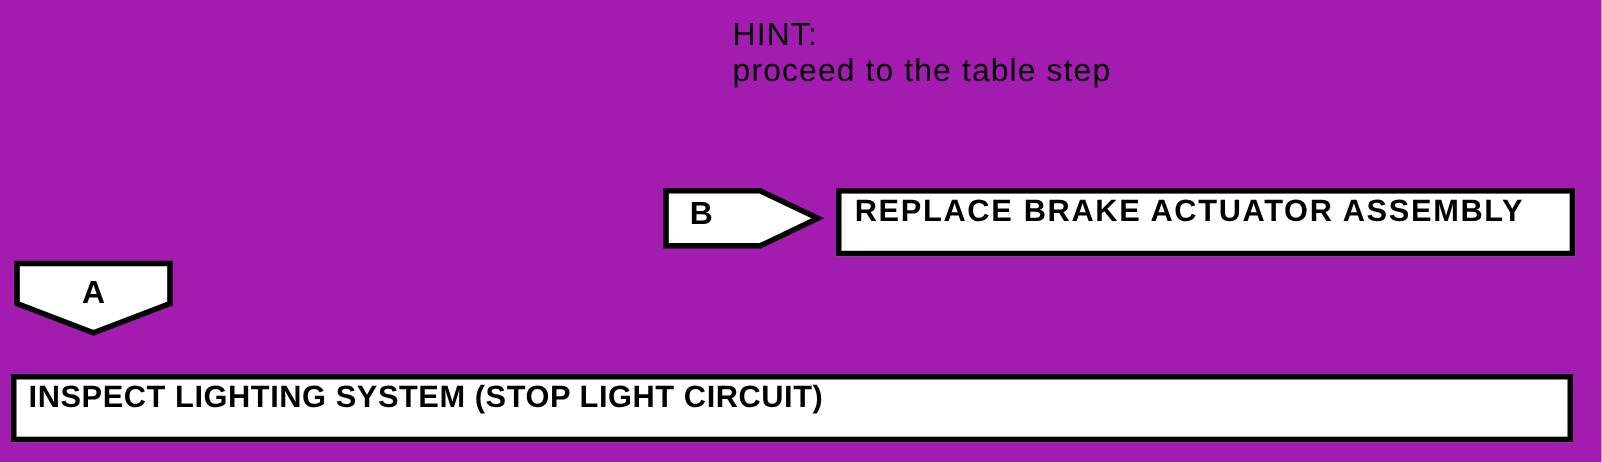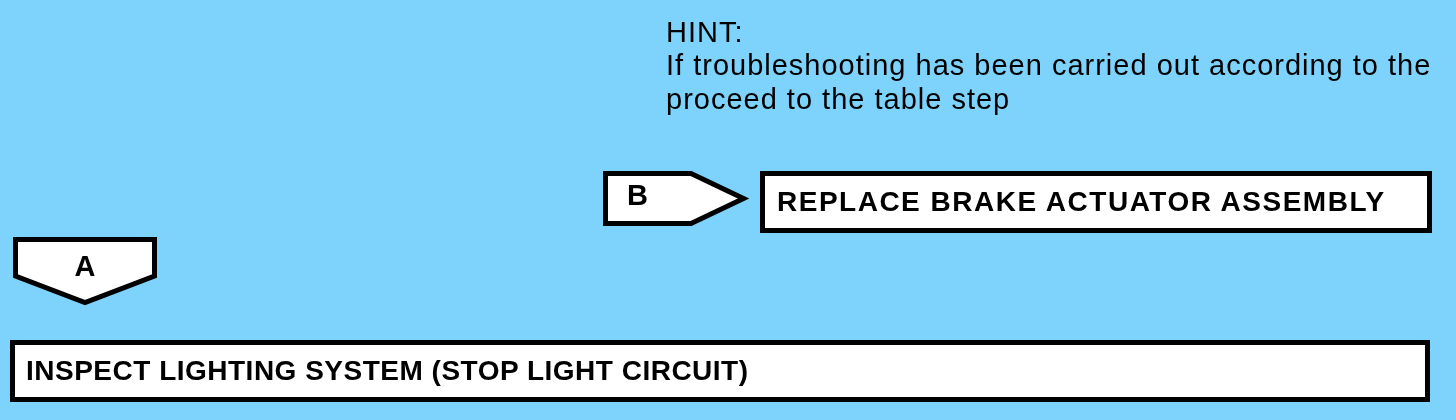--- a/index.html
+++ b/index.html
@@ -4,21 +4,21 @@
 <style>
   html, body {
     margin: 0;
     padding: 0;
     background: #ffffff;
   }
   .canvas {
     position: relative;
     width: 1456px;
     height: 420px;
-    background: #7dd3fc;
+    background: #a21caf;
     color: #000000;
     font-family: "Liberation Sans", "DejaVu Sans", sans-serif;
     overflow: hidden;
   }
   .hint {
     position: absolute;
     left: 666px;
     top: 16px;
     font-size: 29px;
     line-height: 33.4px;
@@ -63,21 +63,21 @@
     top: 15px;
     width: 100%;
     text-align: center;
   }
   .step-box {
     position: absolute;
     box-sizing: border-box;
     border: 5px solid #000000;
     background: #ffffff;
     display: flex;
-    align-items: center;
+    align-items: flex-start;
     white-space: nowrap;
     font-weight: bold;
     font-size: 28px;
   }
   .step-b {
     left: 760px;
     top: 171px;
     width: 672px;
     height: 62px;
     padding-left: 12px;
@@ -92,21 +92,20 @@
     letter-spacing: 0.5px;
   }
 </style>
 </head>
 <body>
 
 <div class="canvas">
 
   <div class="hint">
     <div>HINT:</div>
-    <div>If troubleshooting has been carried out according to the</div>
     <div>proceed to the table step</div>
   </div>
 
   <div class="connector connector-b">
     <svg width="143" height="55" viewBox="0 0 143 55" xmlns="http://www.w3.org/2000/svg">
       <polygon points="2.5,2.5 88,2.5 140.5,27.5 88,52.5 2.5,52.5" fill="#ffffff" stroke="#000000" stroke-width="5" stroke-linejoin="miter"></polygon>
     </svg>
     <span class="connector-label label-b">B</span>
   </div>
 

